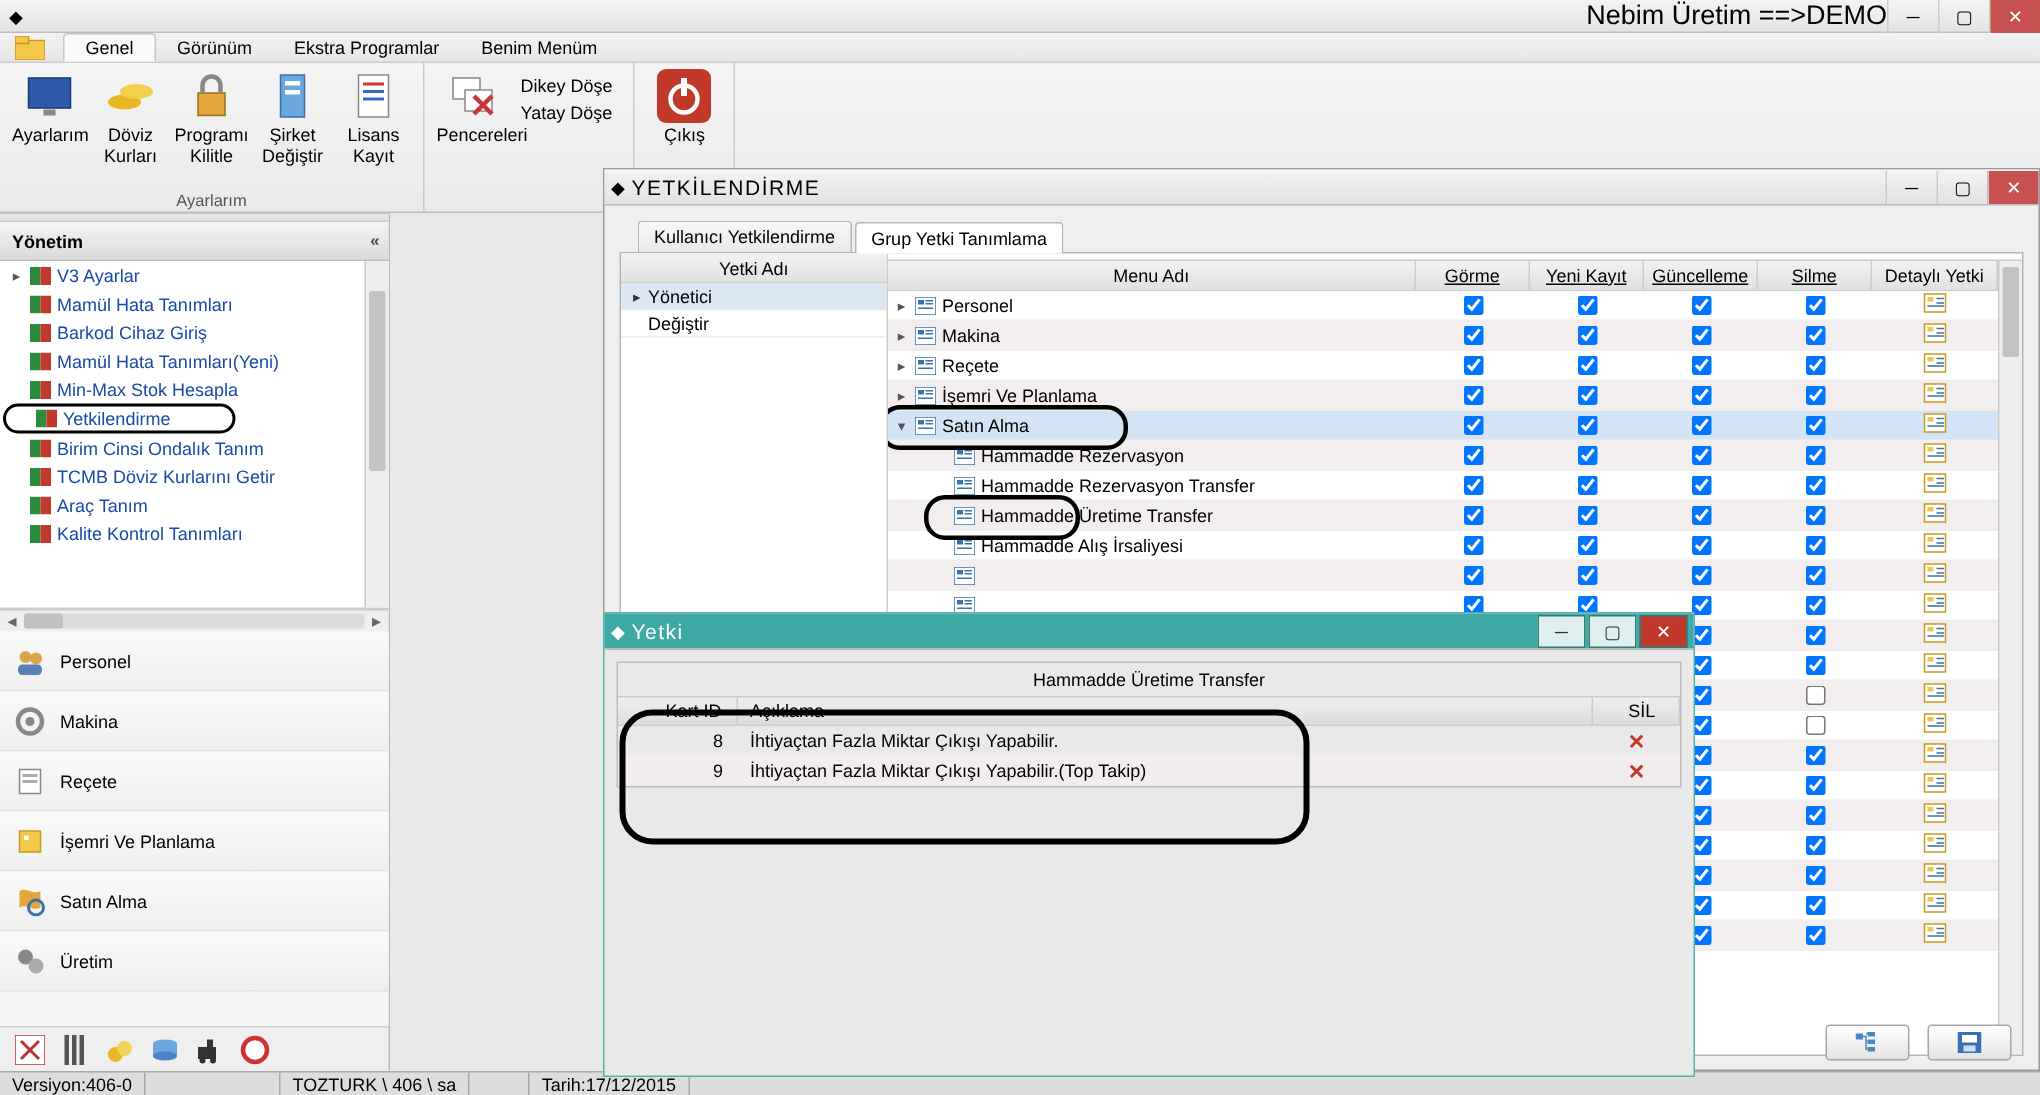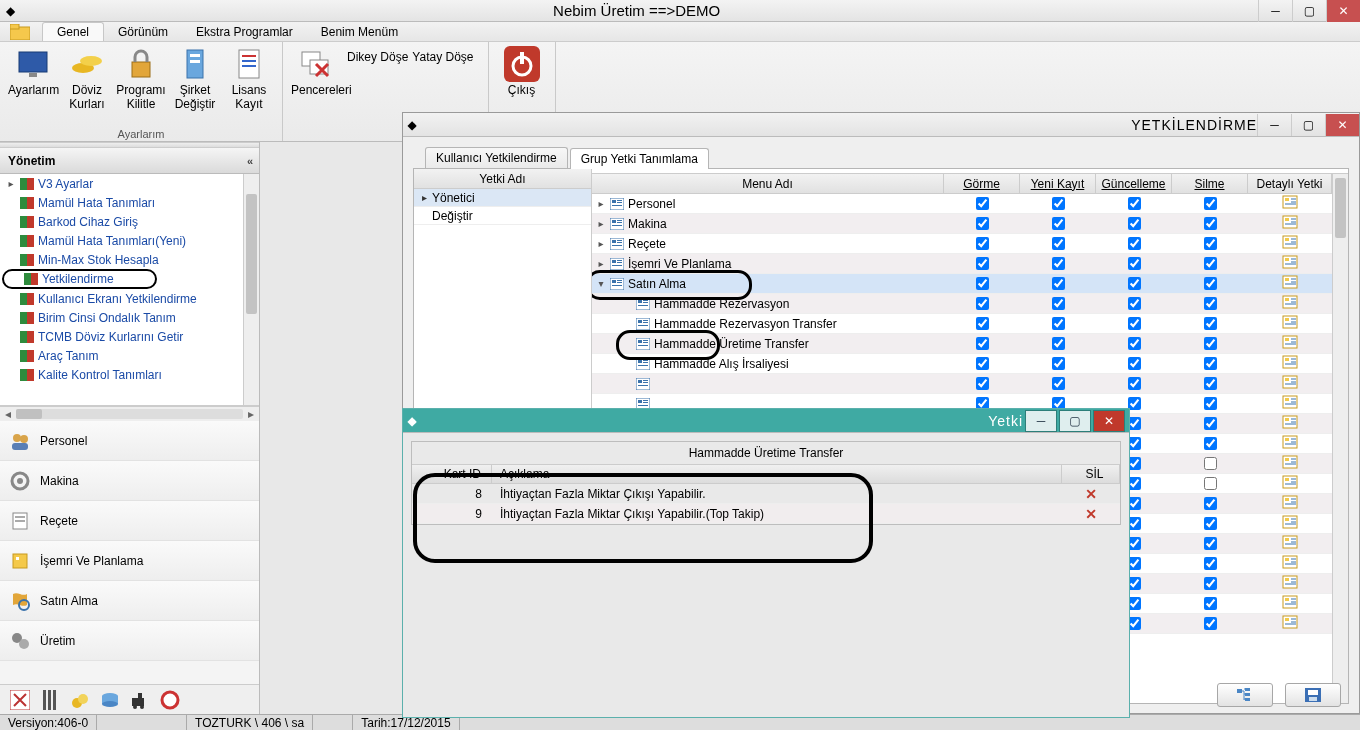--- a/index.html
+++ b/index.html
@@ -1,39 +1,39 @@
 <!DOCTYPE html>
 <html><head>
 <meta charset="utf-8">
 <style>
 * { box-sizing: border-box; margin: 0; padding: 0; font-family: "Segoe UI", Tahoma, sans-serif; font-size: 12px; }
 body { background: #e8e8e8; width: 1360px; height: 730px; overflow: hidden; position: relative; }
 
 
 .titlebar { height: 22px; background: linear-gradient(#f3f3f3,#e4e4e4); display:flex; align-items:center; justify-content: space-between; padding-left:6px; border-bottom:1px solid #bbb;}
 .titlebar .tleft { display:flex; align-items:center; gap:6px;}
-.titlebar .ttext { flex:1; text-align:center; font-size:15px;}
+.titlebar .ttext { flex:1; text-align:right; font-size:18px;}
 .winbtns { display:flex; }
 .winbtn { width:34px; height:22px; display:flex; align-items:center; justify-content:center; border-left:1px solid #ccc;}
 .winbtn.close { background:#c75050; color:#fff;}
 
 
 .menurow { height:20px; background:linear-gradient(#f2f2f2,#e6e6e6); display:flex; align-items:center; padding-left:10px; gap:2px; border-bottom:1px solid #ccc;}
 .menurow .folder { width:20px; height:16px; margin-right:10px;}
 .menuitem { padding:2px 14px; border-radius:3px 3px 0 0; cursor:default;}
 .menuitem.sel { background:#f9f9f9; border:1px solid #c7c7c7; border-bottom:none;}
 
 
 .ribbon { height:100px; background:linear-gradient(#f4f4f4,#eaeaea); border-bottom:1px solid #bbb; display:flex;}
 .rgrp { border-right:1px solid #c9c9c9; padding:4px 8px 16px 8px; display:flex; flex-direction:column; position:relative;}
 .rgrp .rlabel { position:absolute; bottom:1px; left:0; right:0; text-align:center; font-size:11px; color:#555;}
 .rbtns { display:flex; gap:4px;}
 .rbtn { width:50px; text-align:center; font-size:11px; line-height:1.15; cursor:default;}
 .rbtn .ico { width:36px; height:36px; margin:0 auto 2px auto; display:flex; align-items:center; justify-content:center;}
-.vmenu { display:flex; flex-direction:row; gap:4px; padding:4px 6px 0 6px; font-size:11px;}
+.vmenu { display:flex; flex-direction:column; gap:4px; padding:4px 6px 0 6px; font-size:11px;}
 .vmenu div { white-space:nowrap; }
 
 
 .leftcol { position:absolute; left:0; top:142px; bottom:16px; width:260px; background:#efefef; border-right:1px solid #bbb; display:flex; flex-direction:column;}
 .splitter { height:6px; background:linear-gradient(#eee,#ddd); border-top:1px solid #ccc; border-bottom:1px solid #ccc;}
 .panehdr { height:26px; background:linear-gradient(#f5f5f5,#dadada); display:flex; align-items:center; justify-content:space-between; padding:0 8px; font-weight:bold; font-size:15px; border-bottom:1px solid #bbb;}
 .panehdr .chev { font-size:11px; letter-spacing:-2px; color:#444;}
 .treepane { flex:0 0 232px; overflow:hidden; position:relative; background:#fff; border-bottom:1px solid #ccc; display:flex;}
 .treelist { flex:1; overflow:hidden;}
 .trow { height:19px; display:flex; align-items:center; padding-left:6px; gap:4px; color:#1a4aa6; white-space:nowrap; overflow:hidden;}
@@ -59,21 +59,21 @@
 .statusbar .spacer { width:90px; border-right:1px solid #aaa; height:100%;}
 
 
 .mdi { position:absolute; left:260px; right:0; top:142px; bottom:16px; background:#e8e8e8;}
 
 
 .cwin { position:absolute; background:#efefef; border:1px solid #9a9a9a;}
 #winYetk { left:142px; top:-30px; right:0; bottom:0;}
 .cwin .cwtitle { height:24px; display:flex; align-items:center; background:linear-gradient(#f2f2f2,#e3e3e3); border-bottom:1px solid #bbb;}
 .cwin .cwtitle .ticon { width:18px; text-align:center;}
-.cwin .cwtitle .ttxt { flex:1; text-align:right; font-size:14px; letter-spacing:1px;}
+.cwin .cwtitle .ttxt { flex:1; text-align:left; font-size:14px; letter-spacing:1px;}
 .cwin .cwbody { position:absolute; top:24px; left:0; right:0; bottom:0; padding:10px;}
 
 .tabs { display:flex; gap:2px; margin-left:12px;}
 .tab { padding:3px 10px; border:1px solid #b5b5b5; border-bottom:none; background:linear-gradient(#f7f7f7,#eaeaea); border-radius:3px 3px 0 0; font-size:12px; cursor:default;}
 .tab.active { background:#fff; position:relative; top:1px;}
 .tabbox { border:1px solid #b5b5b5; background:#fff; height:calc(100% - 20px);}
 
 .innerflex { display:flex; height:100%;}
 .leftlist { width:178px; border-right:1px solid #ccc; background:#fff;}
 .leftlist .lhdr { height:20px; background:linear-gradient(#f2f2f2,#e1e1e1); text-align:center; border-bottom:1px solid #ccc; line-height:20px;}
@@ -306,30 +306,20 @@
         </div>
         <div class="trow circled">
           <span class="ex"></span>
           <span class="tico">
             <svg viewBox="0 0 14 12">
               <rect width="7" height="12" fill="#2e8b3d"></rect>
               <rect x="7" width="7" height="12" fill="#c0392b"></rect>
             </svg>
           </span>
           <span>Yetkilendirme</span>
-        </div>
-        <div class="trow">
-          <span class="ex"></span>
-          <span class="tico">
-            <svg viewBox="0 0 14 12">
-              <rect width="7" height="12" fill="#2e8b3d"></rect>
-              <rect x="7" width="7" height="12" fill="#c0392b"></rect>
-            </svg>
-          </span>
-          <span>Kullanıcı Ekranı Yetkilendirme</span>
         </div>
         <div class="trow">
           <span class="ex"></span>
           <span class="tico">
             <svg viewBox="0 0 14 12">
               <rect width="7" height="12" fill="#2e8b3d"></rect>
               <rect x="7" width="7" height="12" fill="#c0392b"></rect>
             </svg>
           </span>
           <span>Birim Cinsi Ondalık Tanım</span>

